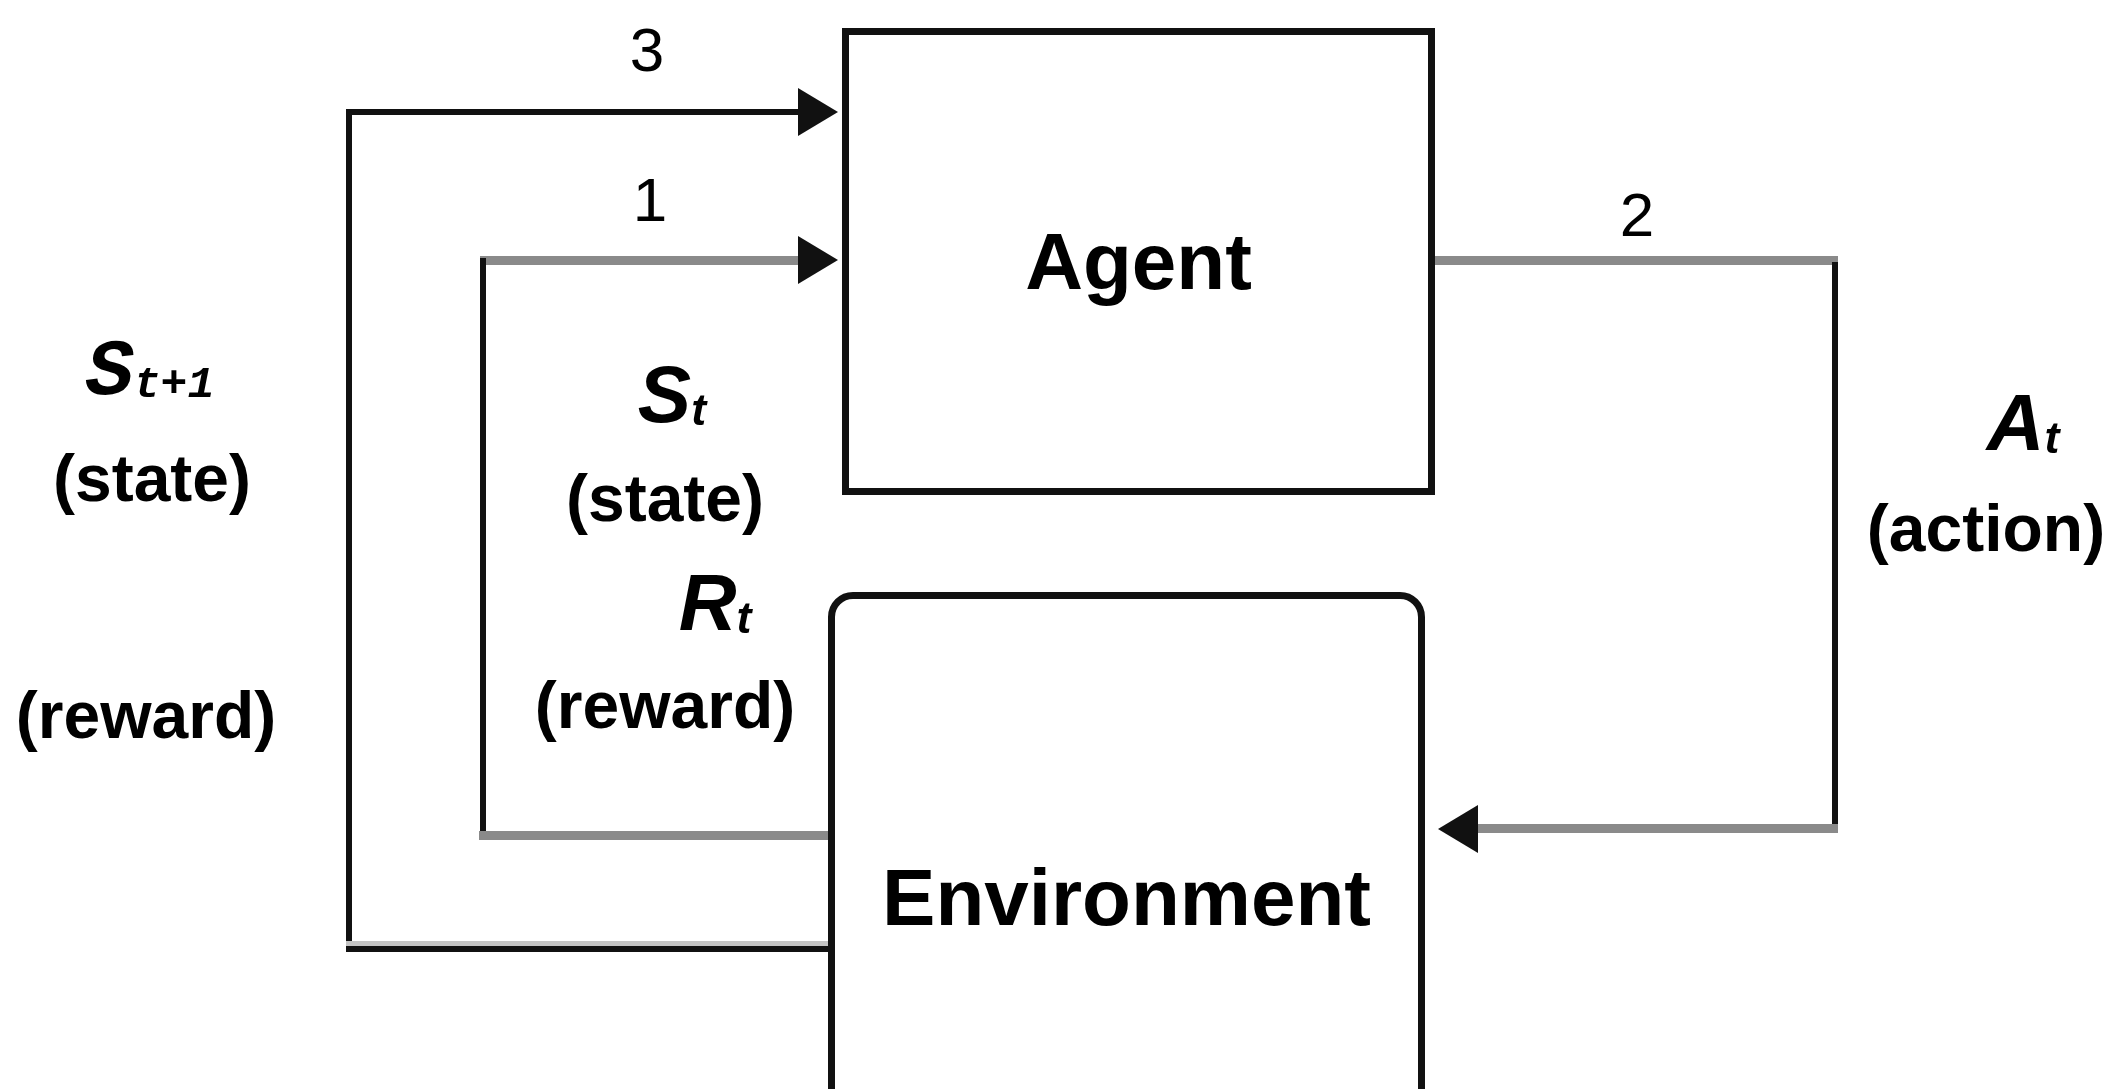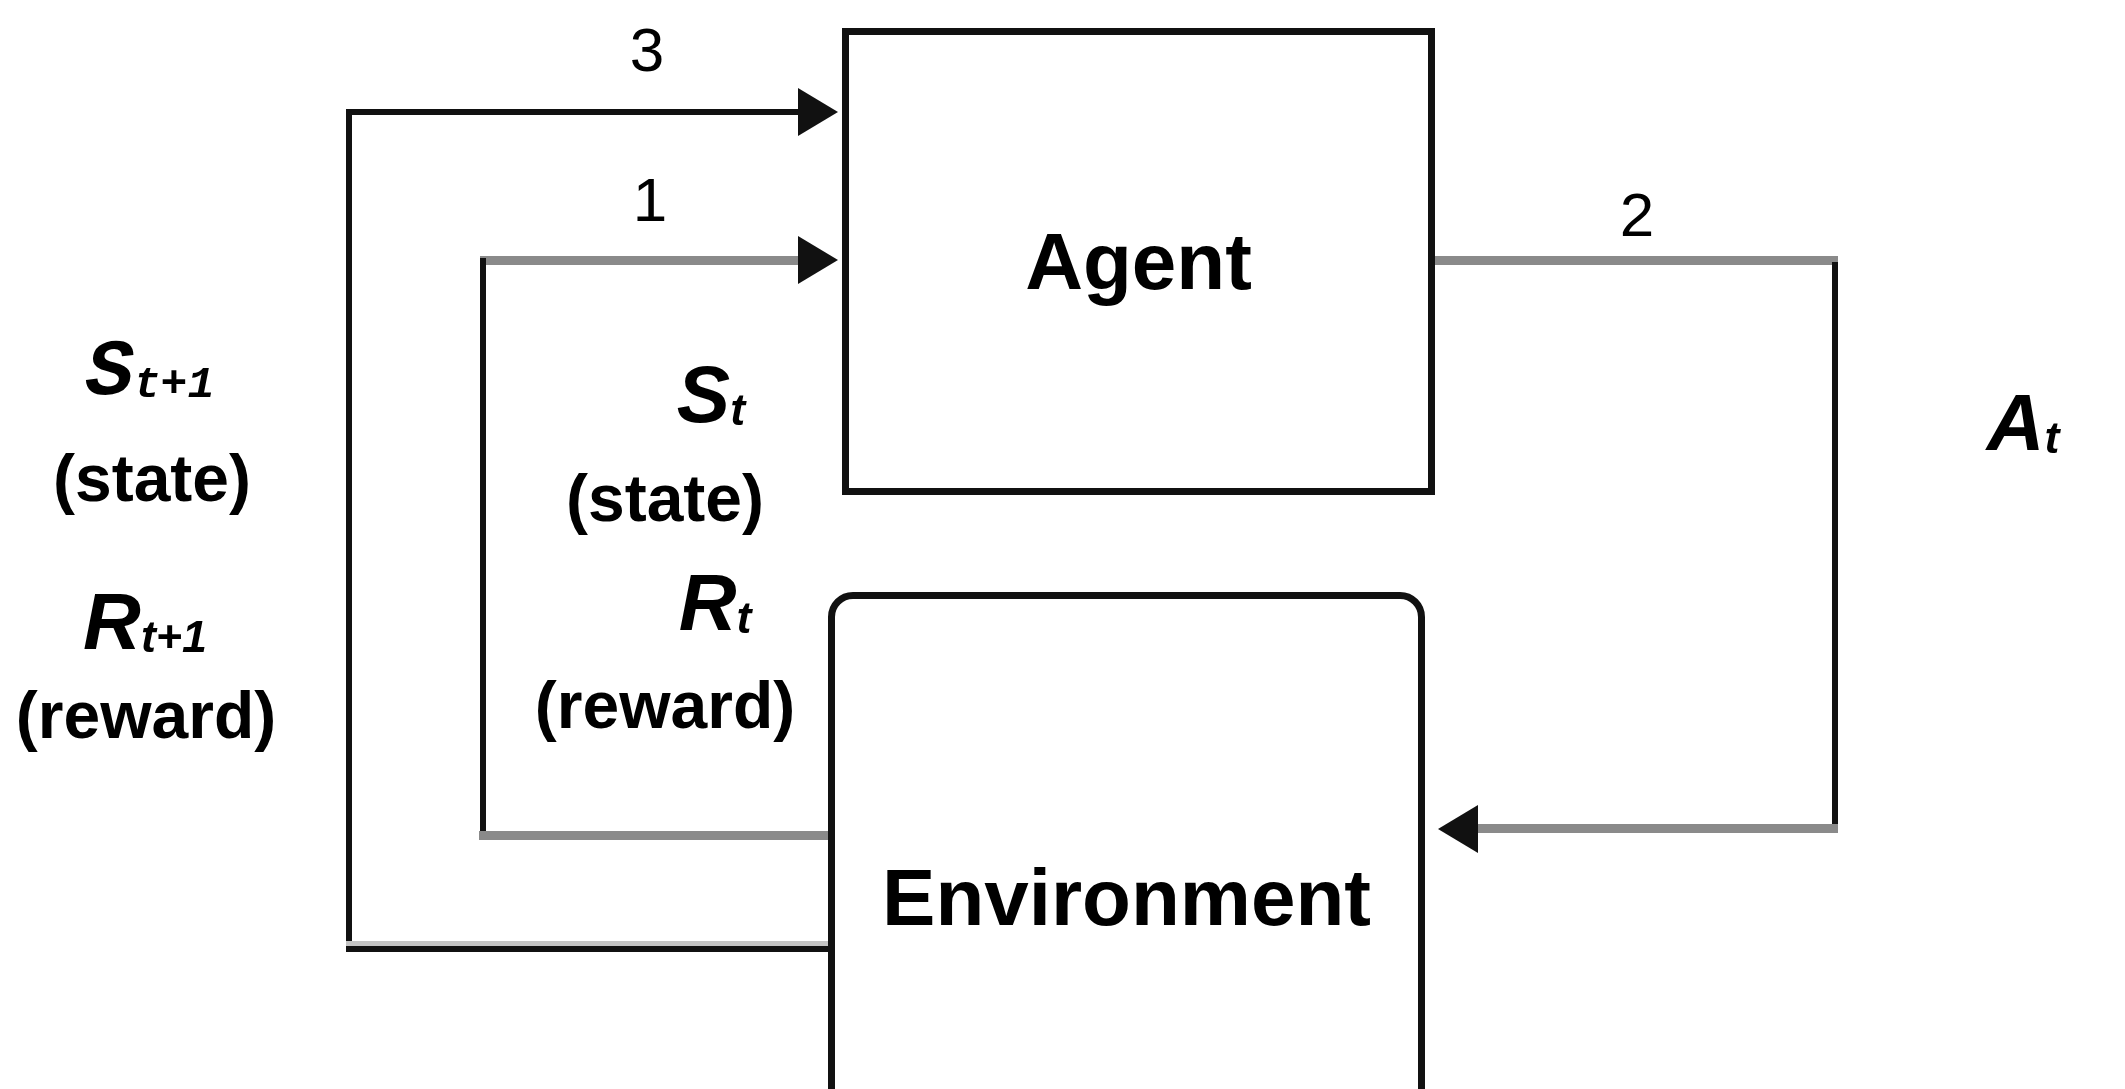--- a/index.html
+++ b/index.html
@@ -105,32 +105,30 @@
 
   <div class="lbl digit" style="left:647px; top:50px;">3</div>
   <div class="lbl digit" style="left:650px; top:200px;">1</div>
   <div class="lbl digit" style="left:1637px; top:215px;">2</div>
 
   <div class="lbl sym-label" style="left:150px; top:373px;font-family:Liberation Mono, monospace;">
     <span>S</span><span class="sub">t+1</span>
   </div>
   <div class="lbl caption" style="left:152px; top:478px;">(state)</div>
 
-  <div class="lbl sym-label" style="left:145px; top:622px;">
-    <span>R</span><span class="sub">t+1</span>
-  </div>
   <div class="lbl caption" style="left:146px; top:715px;">(reward)</div>
 
-  <div class="lbl sym-label" style="left:711px; top:395px;">
+  <div class="lbl sym-label" style="left:672px; top:395px;">
     <span>S</span><span class="sub">t</span>
   </div>
   <div class="lbl caption" style="left:665px; top:498px;">(state)</div>
 
   <div class="lbl sym-label" style="left:670px; top:603px;margin-left:45px;">
     <span>R</span><span class="sub">t</span>
   </div>
   <div class="lbl caption" style="left:665px; top:705px;">(reward)</div>
 
   <div class="lbl sym-label" style="left:1990px; top:423px;margin-left:33px;">
     <span>A</span><span class="sub">t</span>
   </div>
+  <div class="lbl caption" style="left:1986px; top:528px;">(action)</div>
 
 </div>
 
 </body></html>

